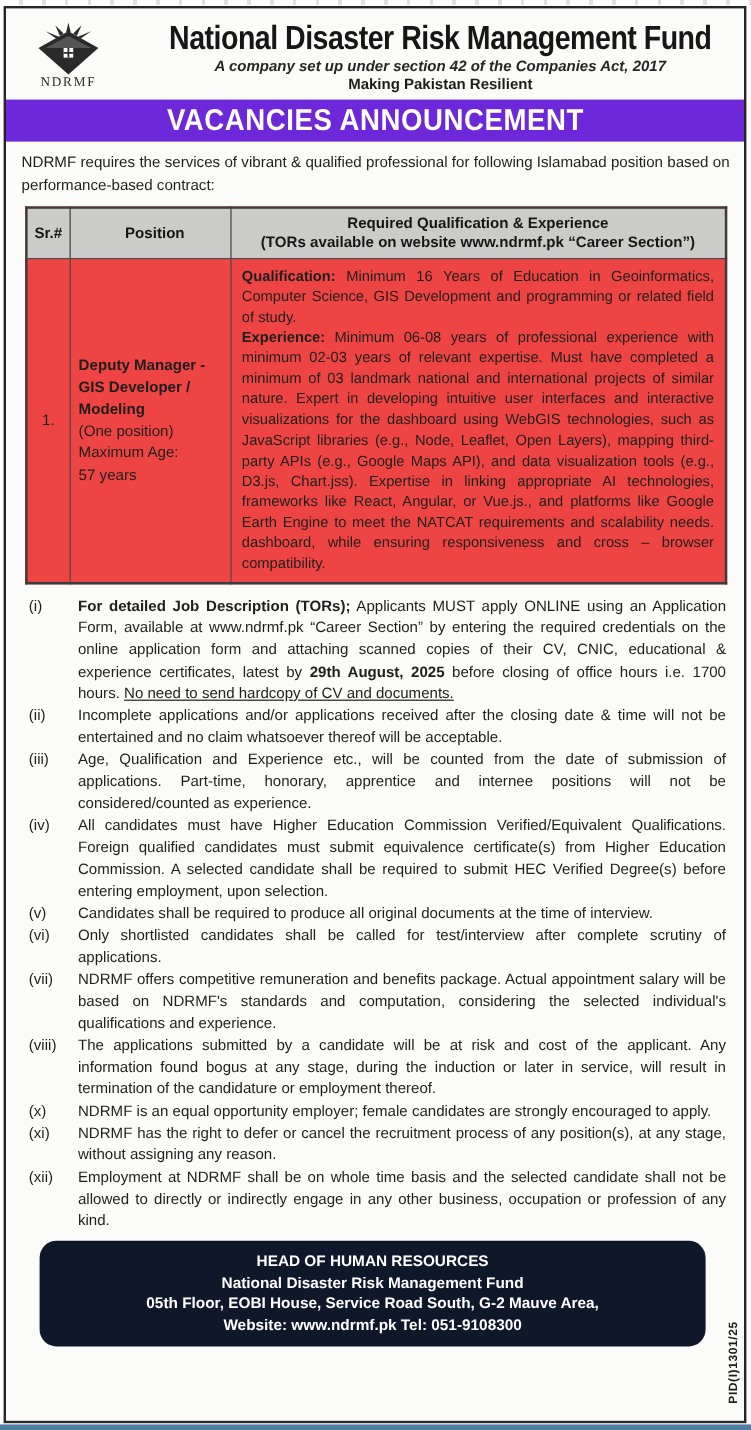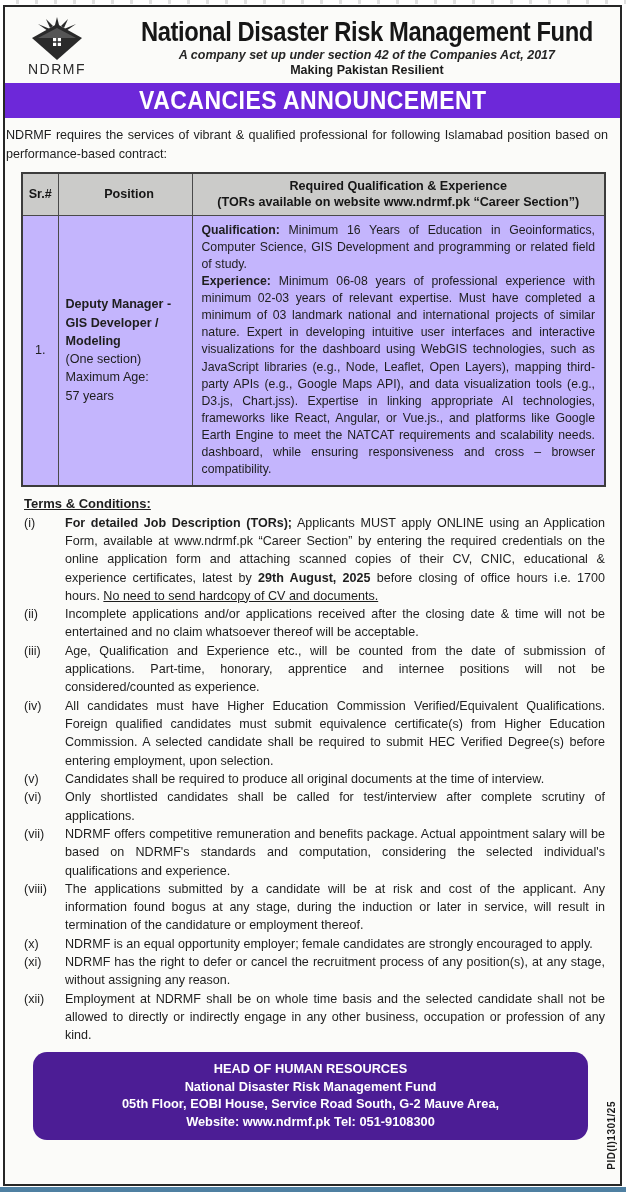--- a/index.html
+++ b/index.html
@@ -10,58 +10,58 @@
   .top-remnant { position:absolute; top:0; left:0; right:0; height:4px;
     background:repeating-linear-gradient(90deg, transparent 0 16px, #b9b9b9 16px 19px);
     opacity:.45; }
 
   .ad-box { position:absolute; left:3px; top:5px; right:4px; bottom:6px;
     border:2px solid #262626; background:#fbfbf9; overflow:hidden; }
 
   
   .masthead { display:flex; align-items:center; padding:5px 8px 2px 8px; height:76px; }
   .logo-block { flex:0 0 88px; text-align:center; }
-  .logo-caption { font-family:Liberation Sans, sans-serif; font-size:14px; letter-spacing:1.5px; color:#2a2a2a; margin-top:-1px;text-align:center; }
+  .logo-caption { font-family:Liberation Serif, serif; font-size:11px; letter-spacing:1.5px; color:#2a2a2a; margin-top:-1px;text-align:center; }
   .title-block { flex:1; text-align:center; }
   .org-title { font-size:28px; font-weight:bold; letter-spacing:-.5px; white-space:nowrap;
     display:inline-block; transform:scaleX(.85); transform-origin:center; color:#161616; }
   .org-subtitle { font-style:italic; font-weight:bold; font-size:12.5px; color:#262626; margin-top:0px; }
   .org-tagline { font-weight:bold; font-size:12.5px; color:#1c1c1c; margin-top:1px; }
 
   
   .banner { background:#6d28d9; color:#fff; height:35px; display:flex; align-items:center; justify-content:center; }
   .banner span { font-size:25px; font-weight:bold; letter-spacing:.5px; display:inline-block; transform:scaleX(.92); white-space:nowrap; }
 
   
-  .intro { padding:8px 12px 4px 1px; font-size:12.6px; line-height:1.5; text-align:justify; }
+  .intro { padding:8px 12px 4px 13px; font-size:12.6px; line-height:1.5; text-align:justify; }
 
   
   .table-wrap { margin:4px 14px 0 16px; }
-  table { width:100%; border-collapse:collapse; border:2px solid #3c3c3c; background:#c4b5fd; }
+  table { width:100%; border-collapse:collapse; border:2px solid #3c3c3c; background:#ef4444; }
   th, td { border:1px solid #4a4a4a; }
   thead th { background:#cbcbc9; font-size:12.6px; padding:4px 3px; color:#161616; }
   th.col-sr { width:36px; }
   th.col-pos { width:134px;padding-left:11px; }
   .qual-head-line { line-height:1.3; }
   td.cell-sr { text-align:center; vertical-align:middle; font-size:12.6px; }
   td.cell-pos { vertical-align:middle; padding:4px 7px; font-size:12.6px; line-height:1.45; }
   td.cell-qual { vertical-align:top; padding:6px 9px; font-size:12.25px; line-height:1.4; text-align:justify;margin-left:37px; }
   .pos-bold { font-weight:bold; }
 
   
   .terms { margin:9px 15px 0 19px; }
   .terms-heading { font-weight:bold; text-decoration:underline; font-size:13px; margin-bottom:3px; }
   .t-item { display:flex; font-size:12.55px; line-height:1.46; }
   .t-num { flex:0 0 41px; }
   .t-text { flex:1; text-align:justify; }
   .b { font-weight:bold; }
   .u { text-decoration:underline; }
 
   
-  .footer-box { margin:7px 32px 0 28px; background:#4c1d95; color:#fff; border-radius:14px;
+  .footer-box { margin:7px 32px 0 28px; background:#0f172a; color:#fff; border-radius:14px;
     text-align:center; padding:8px 10px 9px; font-weight:bold; font-size:12.8px; line-height:1.4; }
 
   .pid { position:absolute; right:3px; bottom:14px; writing-mode:vertical-rl; transform:rotate(180deg);
     font-size:10px; font-weight:bold; letter-spacing:.5px; color:#1c1c1c; }
 
   .bottom-bar { position:absolute; left:0; right:0; bottom:0; height:5px; background:#4f80a2; }
 
   svg { display:block; margin:0 auto; }
 </style>
 </head>
@@ -116,35 +116,34 @@
               <div class="qual-head-line">Required Qualification &amp; Experience</div>
               <div class="qual-head-line">(TORs available on website www.ndrmf.pk “Career Section”)</div>
             </th>
           </tr>
         </thead>
         <tbody>
           <tr>
             <td class="cell-sr">1.</td>
             <td class="cell-pos">
               <span class="pos-bold">Deputy Manager - GIS Developer / Modeling</span><br>
-              <span>(One section)</span><br>
+              <span>(One position)</span><br>
               <span>Maximum Age:</span><br>
               <span>57 years</span>
             </td>
             <td class="cell-qual">
               <span class="b">Qualification:</span><span> Minimum 16 Years of Education in Geoinformatics, Computer Science, GIS Development and programming or related field of study.</span><br>
               <span class="b">Experience:</span><span> Minimum 06-08 years of professional experience with minimum 02-03 years of relevant expertise. Must have completed a minimum of 03 landmark national and international projects of similar nature. Expert in developing intuitive user interfaces and interactive visualizations for the dashboard using WebGIS technologies, such as JavaScript libraries (e.g., Node, Leaflet, Open Layers), mapping third-party APIs (e.g., Google Maps API), and data visualization tools (e.g., D3.js, Chart.jss). Expertise in linking appropriate AI technologies, frameworks like React, Angular, or Vue.js., and platforms like Google Earth Engine to meet the NATCAT requirements and scalability needs. dashboard, while ensuring responsiveness and cross – browser compatibility.</span>
             </td>
           </tr>
         </tbody>
       </table>
     </div>
 
     <div class="terms">
-      <div class="terms-heading">Terms &amp; Conditions:</div>
 
       <div class="t-item">
         <div class="t-num">(i)</div>
         <div class="t-text">
           <span class="b">For detailed Job Description (TORs);</span><span> Applicants MUST apply ONLINE using an Application Form, available at  www.ndrmf.pk “Career Section” by entering the required credentials on the online application form and attaching scanned copies of their CV, CNIC, educational &amp; experience certificates, latest by </span><span class="b">29th August, 2025</span><span> before closing of office hours i.e. 1700 hours. </span><span class="u">No need to send hardcopy of CV and documents.</span>
         </div>
       </div>
 
       <div class="t-item">
         <div class="t-num">(ii)</div>

